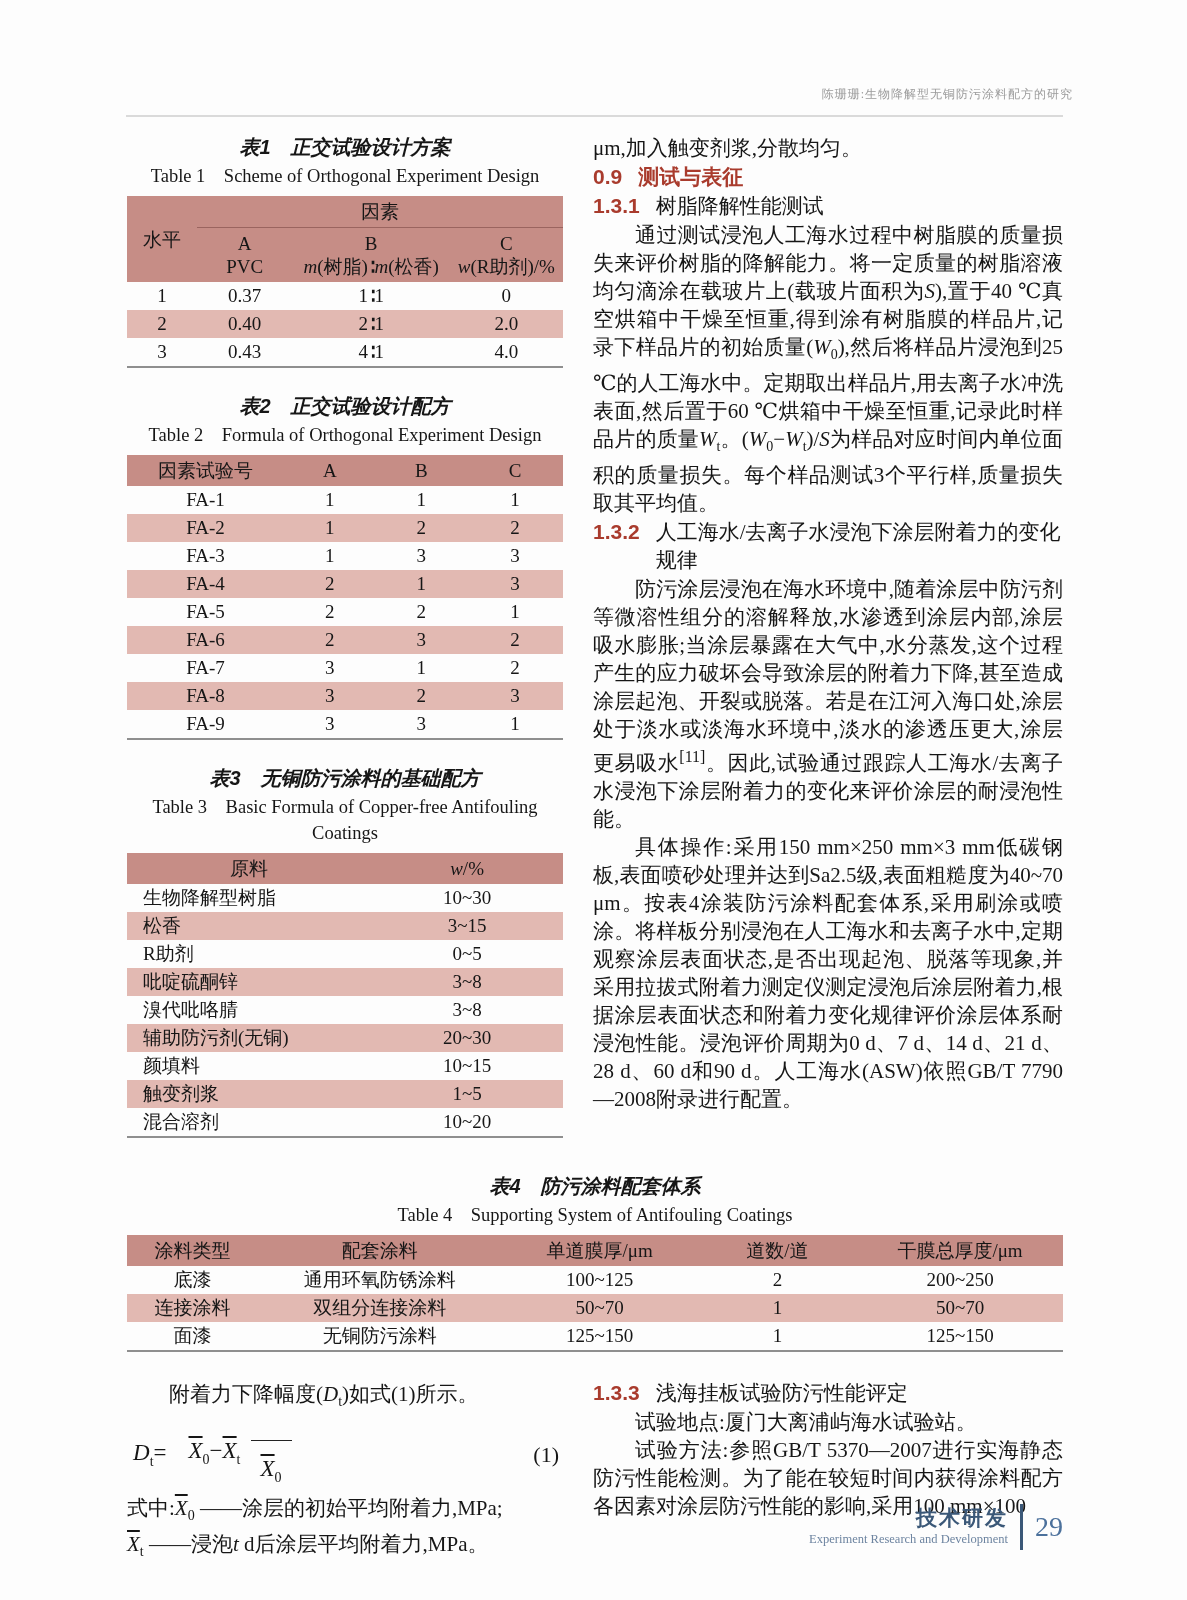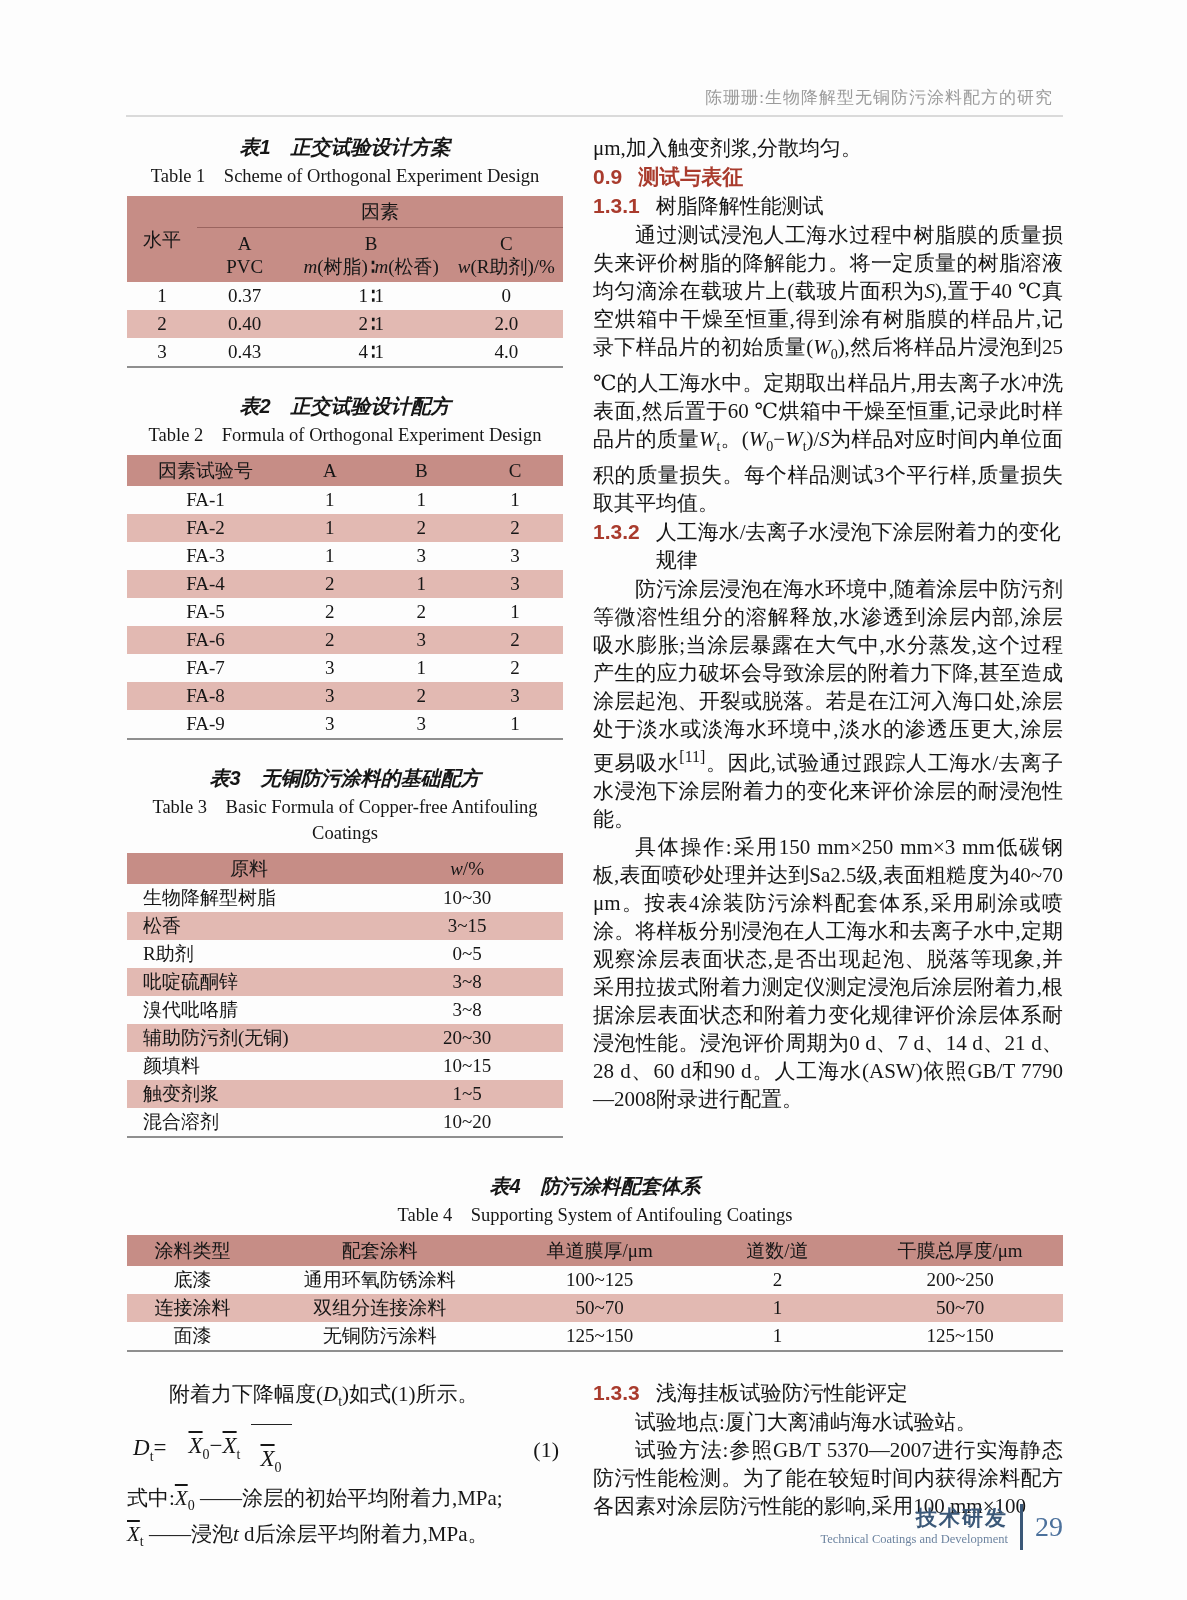--- a/index.html
+++ b/index.html
@@ -11,22 +11,22 @@
     --ink:#161616;
     --footer-blue:#3b5878;
   }
   html,body{margin:0;padding:0;background:#e9e9e9;}
   .page{
     position:relative;width:1187px;height:1600px;margin:0 auto;
     background:#fdfdfd;color:var(--ink);font-family:var(--serif);
     box-shadow:0 0 4px rgba(0,0,0,.15);overflow:hidden;
   }
   .running-head{
-    position:absolute;top:86px;right:134px;
-    font-family:Liberation Serif, serif;font-size:17px;color:#9b9b9b;letter-spacing:1px;
+    position:absolute;top:86px;right:114px;
+    font-family:Liberation Serif, serif;font-size:12px;color:#9b9b9b;letter-spacing:1px;
   }
   .head-rule{position:absolute;top:115px;left:126px;width:937px;border-top:2px solid #dadada;}
 
   .content{position:absolute;left:127px;top:134px;width:936px;}
   .cols{display:flex;gap:30px;}
   .col-l{width:436px;flex:none;}
   .col-r{width:470px;flex:none;}
 
   
   .tblock{margin-bottom:25px;}
@@ -50,21 +50,21 @@
   .h-sub .title{color:var(--ink);font-family:var(--serif);}
   sup{font-size:16px;}
   sub{font-size:14px;}
   .ol{text-decoration:overline;}
 
   
   .fwrap{margin-top:2px;font-family:Liberation Serif, serif;}
   .formula-row{display:flex;align-items:center;font-size:23px;margin:8px 0 8px 6px;}
   .frac{display:inline-flex;flex-direction:row;text-align:center;margin-left:12px;align-items:center;}
   .frac .fnum{padding:0 10px 5px;}
-  .frac .fden{border-top:1.5px solid #222;padding:21px 10px 0;}
+  .frac .fden{border-top:1.5px solid #222;padding:15px 10px 0;margin-top:16px;}
   .ftag{margin-left:auto;margin-right:4px;font-size:22px;}
 
   
   .cols-bottom{margin-top:26px;}
   .footer{position:absolute;right:124px;bottom:50px;display:flex;align-items:center;}
   .f-labels{text-align:right;margin-right:12px;}
   .f-zh{font-family:var(--sans);font-weight:bold;font-size:21px;color:var(--footer-blue);letter-spacing:2px;line-height:22px;}
   .f-en{font-family:var(--serif);font-size:12.5px;color:#6d84a0;margin-top:3px;}
   .f-bar{width:3px;height:46px;background:var(--footer-blue);margin-right:12px;}
   .f-num{font-family:var(--serif);font-size:28px;color:#4c719c;}
@@ -362,19 +362,19 @@
         </div>
         <p class="body-p indent">试验地点:厦门大离浦屿海水试验站。</p>
         <p class="body-p indent">试验方法:参照GB/T 5370—2007进行实海静态防污性能检测。为了能在较短时间内获得涂料配方各因素对涂层防污性能的影响,采用100 mm×100</p>
       </div>
     </div>
   </div>
 
   <div class="footer">
     <div class="f-labels">
       <div class="f-zh">技术研发</div>
-      <div class="f-en">Technical Coatings and Development</div>
+      <div class="f-en">Experiment Research and Development</div>
     </div>
     <div class="f-bar"></div>
     <div class="f-num">29</div>
   </div>
 
 </div>
 
 </body></html>

